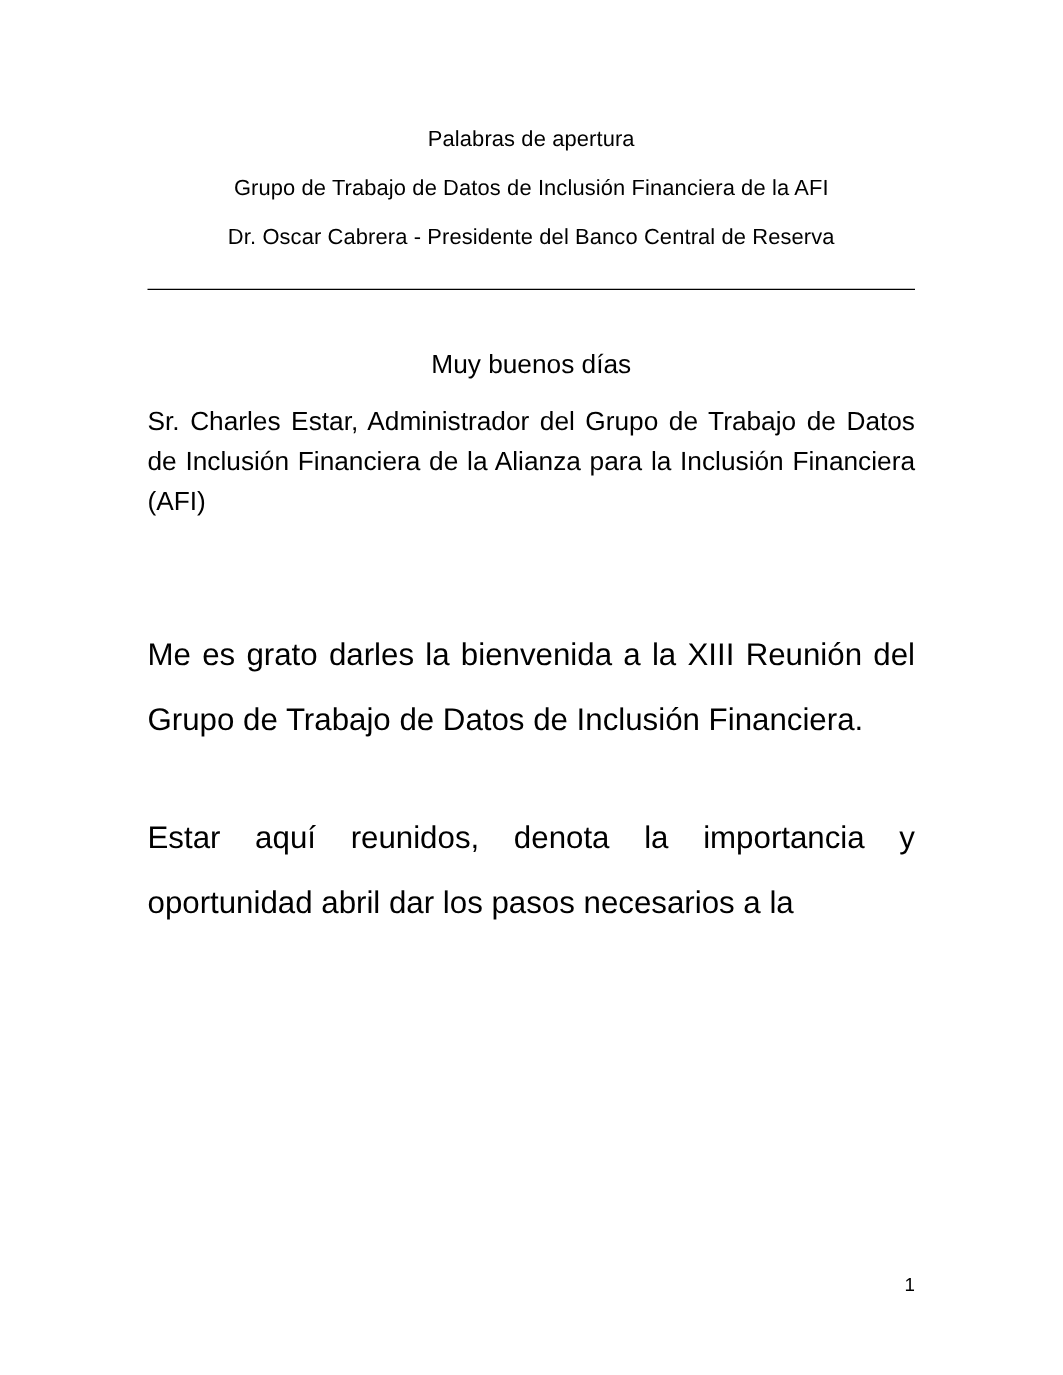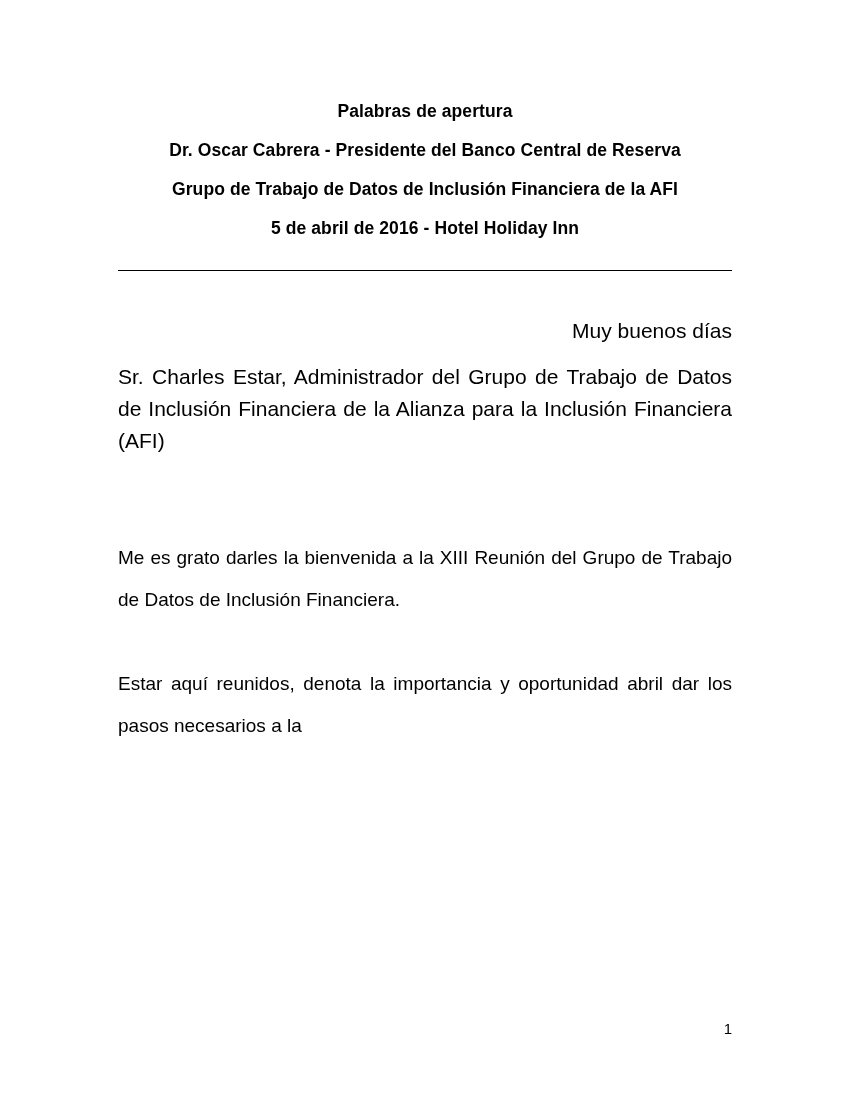--- a/index.html
+++ b/index.html
@@ -22,46 +22,46 @@
     height: 1100px;
     box-sizing: border-box;
     padding: 92px 118px 0 118px;
   }
   .header-block {
     text-align: center;
   }
   .header-line {
     font-size: 17.5px;
     line-height: 39px;
-    font-weight: bold;
+    font-weight: normal;
     letter-spacing: 0.1px;
     white-space: nowrap;
   }
   .divider {
     border: none;
     border-top: 1.6px solid #000;
     width: 614px;
     margin: 22px auto 0 auto;
   }
   .body-block {
     margin-top: 44px;
   }
   .para {
     font-size: 21px;
     line-height: 32px;
     margin: 0 0 14px 0;
     text-align: justify;
     text-justify: inter-word;
   }
   .para.noindent {
-    text-align: right;
+    text-align: center;
   }
   .para-wide {
-    font-size: 19px;
-    line-height: 42px;
+    font-size: 25px;
+    line-height: 52px;
     margin: 0;
     text-align: justify;
     text-justify: inter-word;
   }
   .gap-big {
     height: 66px;
   }
   .gap-mid {
     height: 42px;
   }
@@ -73,23 +73,22 @@
     line-height: 18px;
   }
 </style>
 </head>
 <body>
 
 <div class="page">
 
   <div class="header-block">
     <div class="header-line">Palabras de apertura</div>
+    <div class="header-line">Grupo de Trabajo de Datos de Inclusión Financiera de la AFI</div>
     <div class="header-line">Dr. Oscar Cabrera - Presidente del Banco Central de Reserva</div>
-    <div class="header-line">Grupo de Trabajo de Datos de Inclusión Financiera de la AFI</div>
-    <div class="header-line">5 de abril de 2016 - Hotel Holiday Inn</div>
     <hr class="divider">
   </div>
 
   <div class="body-block">
     <p class="para noindent">Muy buenos días</p>
     <p class="para">Sr. Charles Estar, Administrador del Grupo de Trabajo de Datos de Inclusión Financiera de la Alianza para la Inclusión Financiera (AFI)</p>
 
     <div class="gap-big"></div>
 
     <p class="para-wide">Me es grato darles la bienvenida a la XIII Reunión del Grupo de Trabajo de Datos de Inclusión Financiera.</p>

